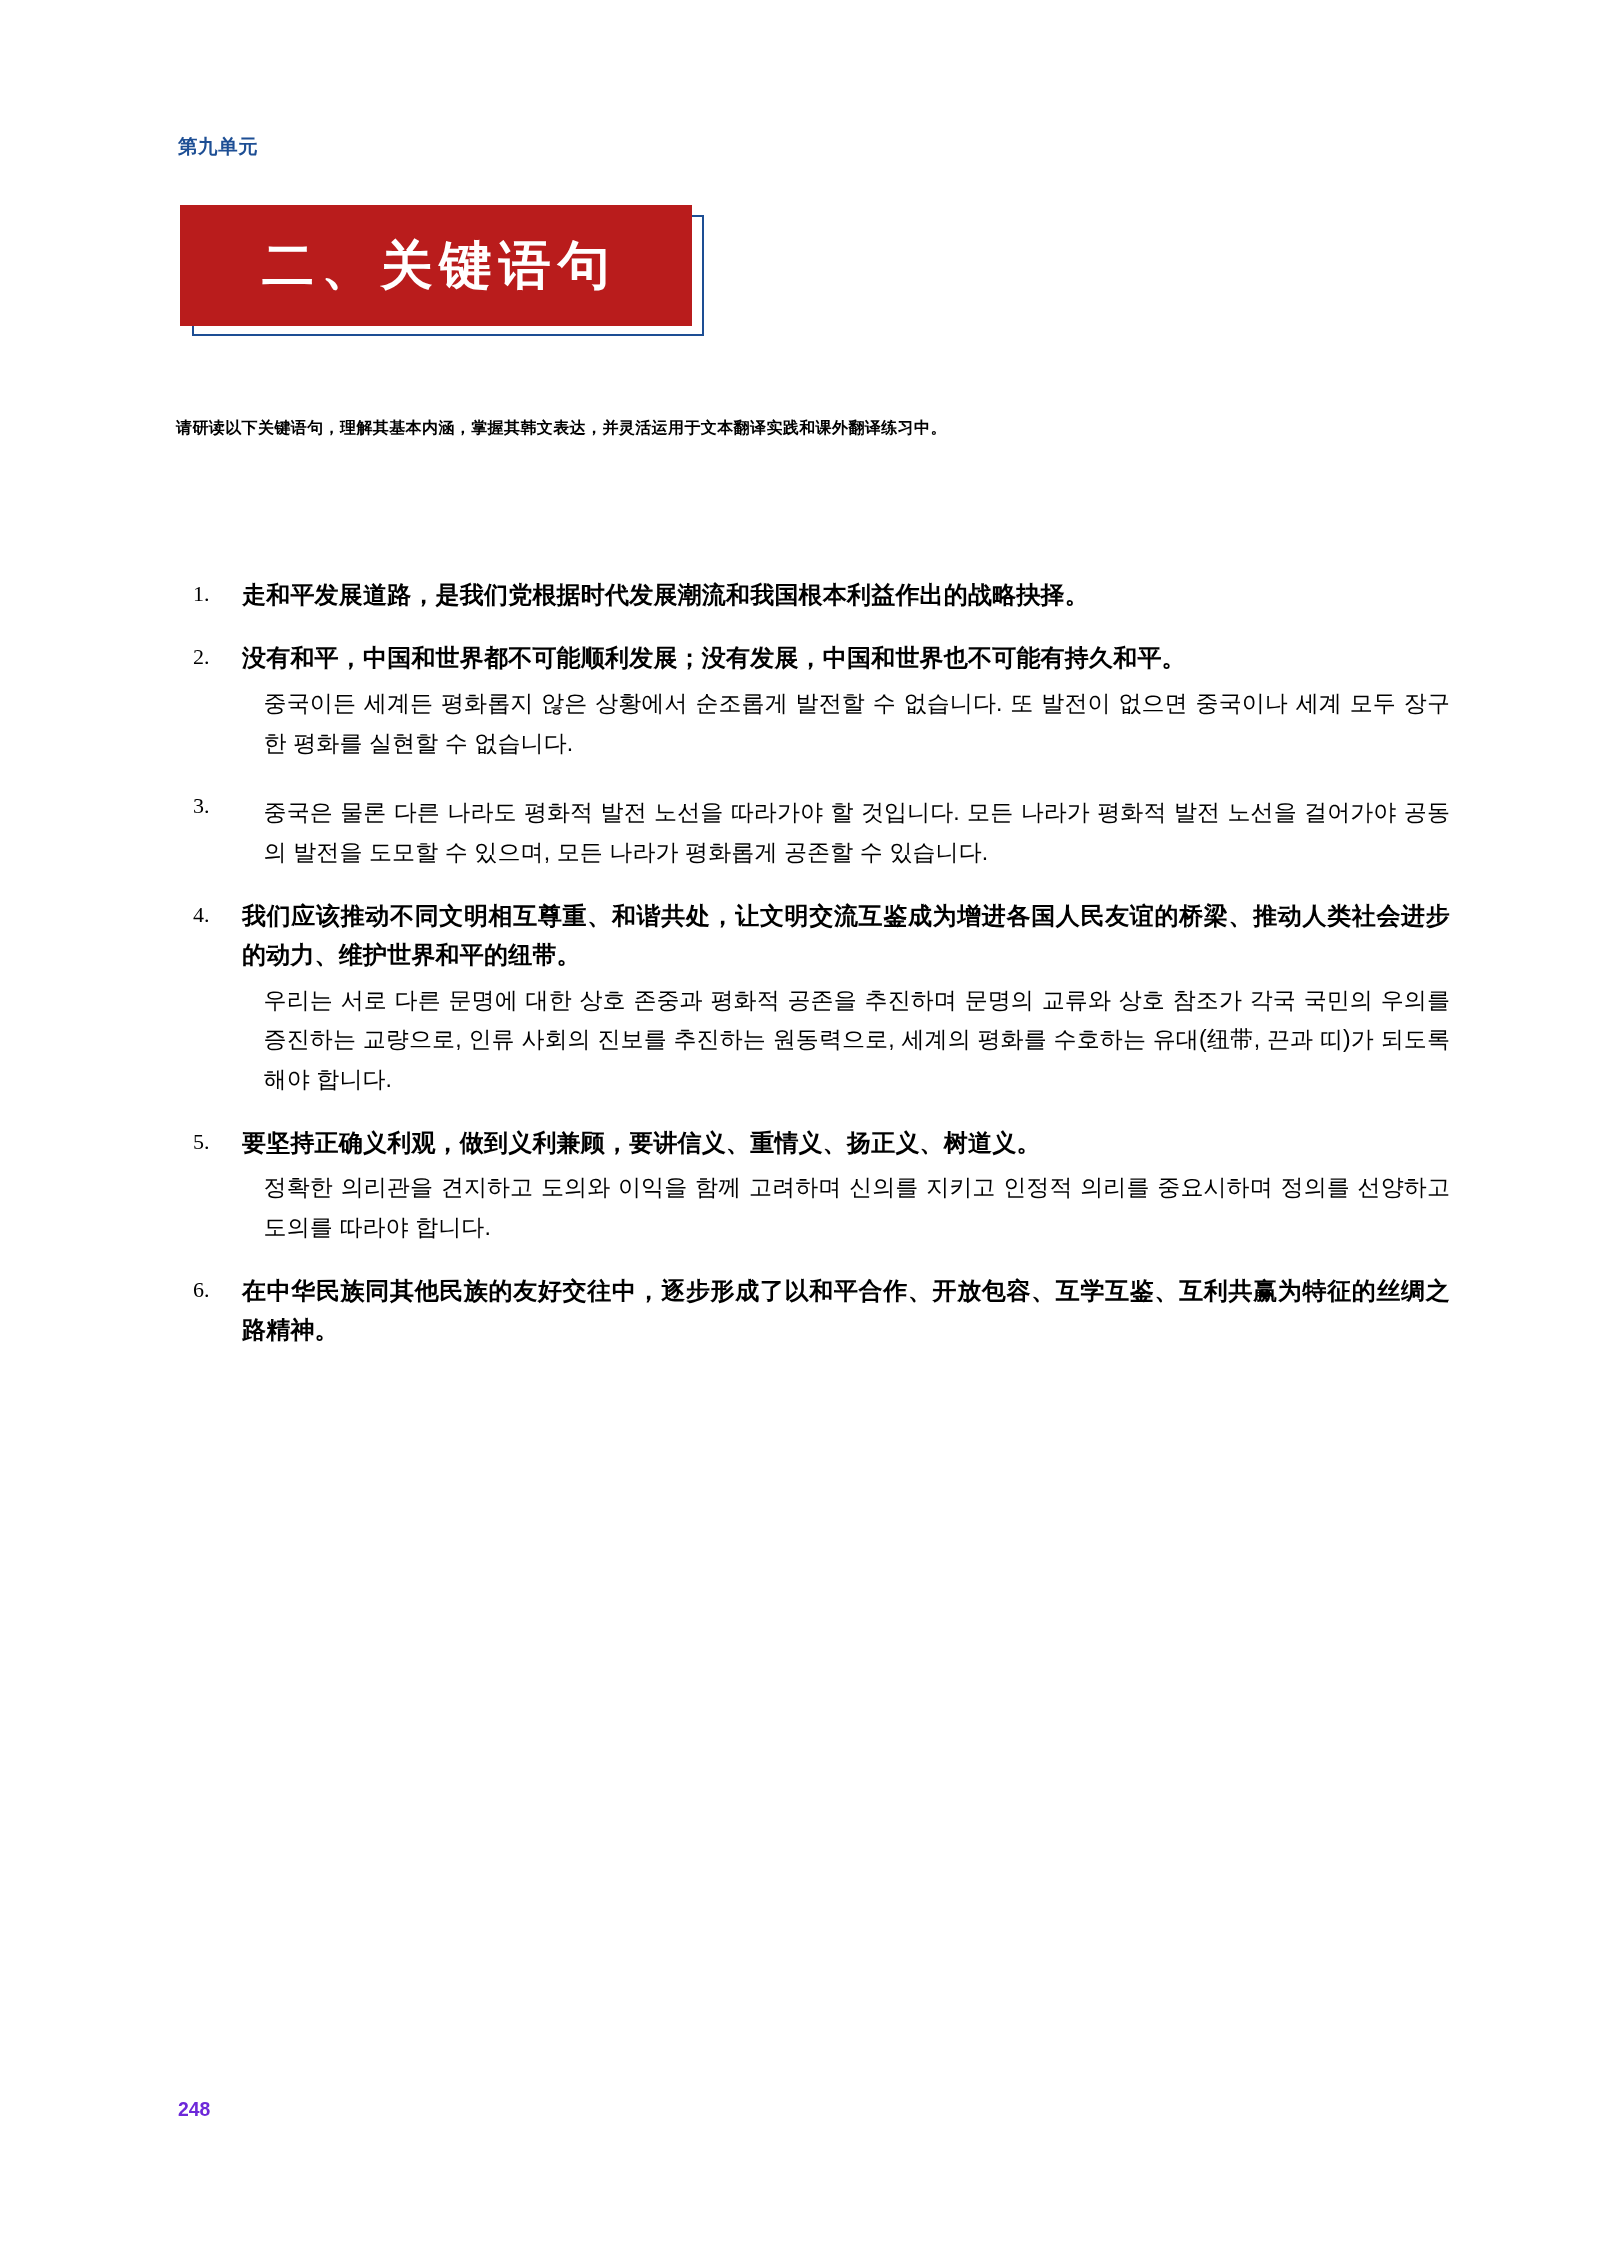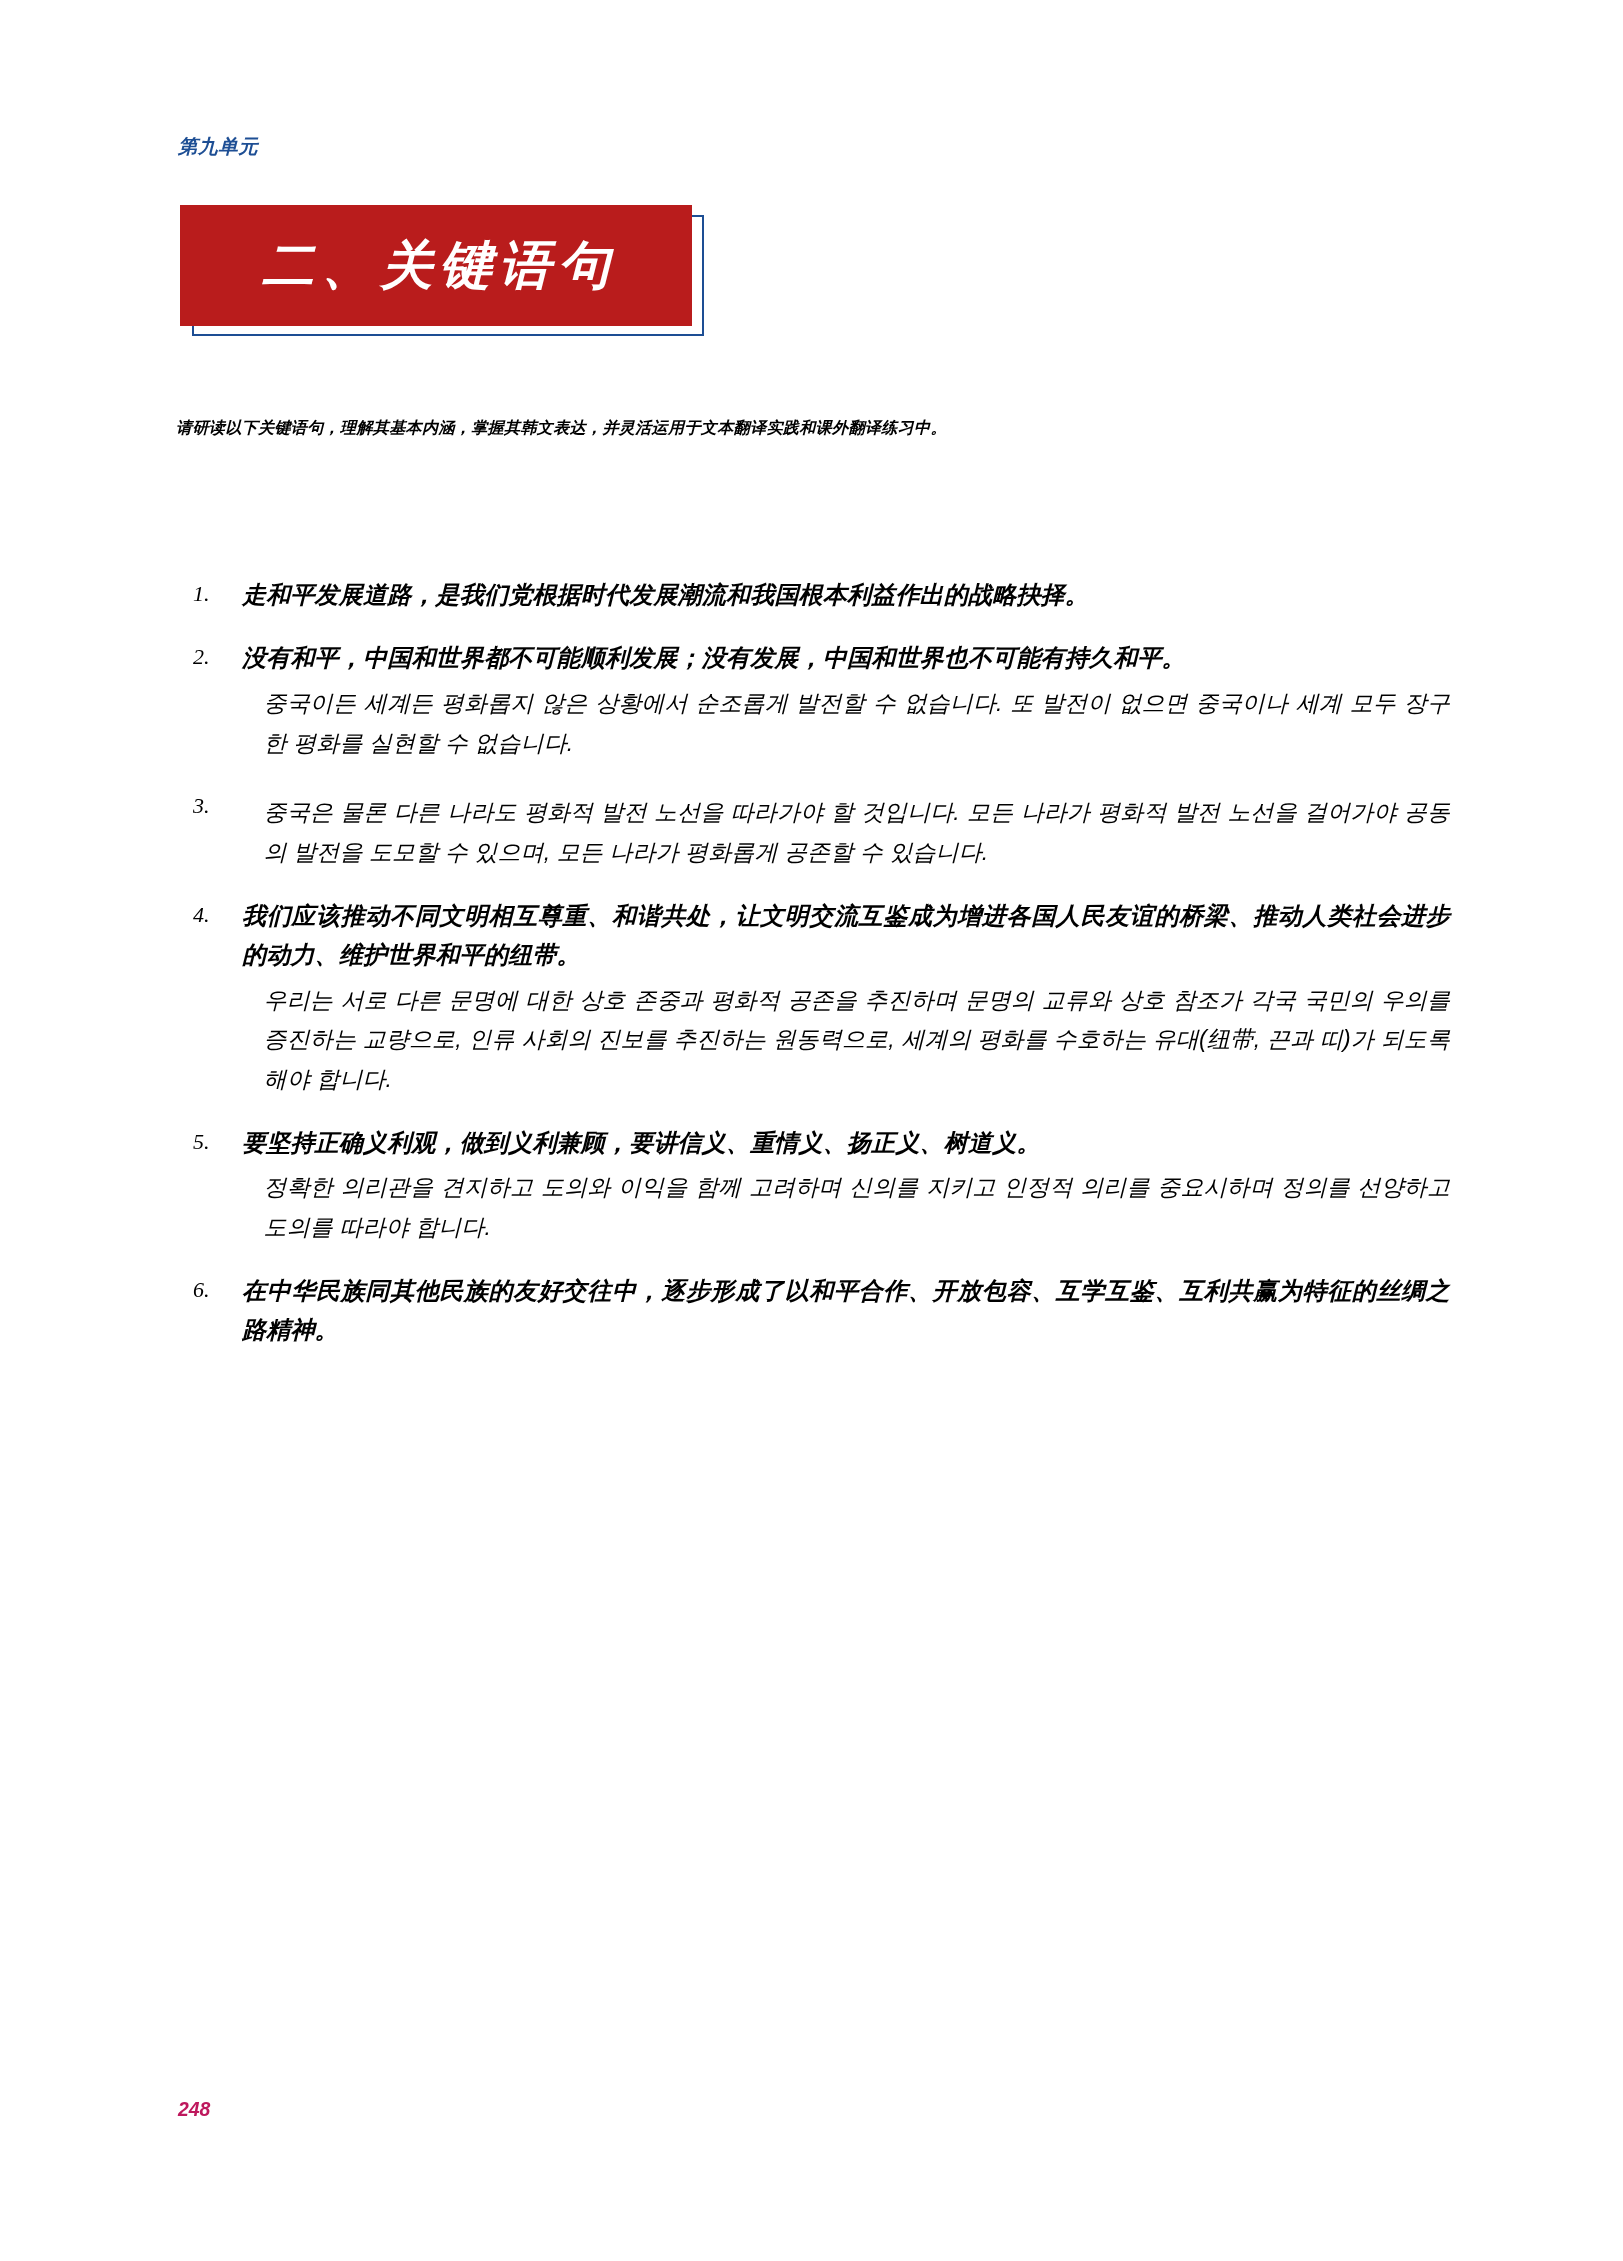--- a/index.html
+++ b/index.html
@@ -15,21 +15,20 @@
     position: relative;
     overflow: hidden;
   }
   .page {
     position: absolute;
     left: 0; top: 0;
     width: 1624px;
     height: 2261px;
     padding: 4px;
     box-sizing: border-box;
-    font-style: italic;
   }
   .unit-label {
     position: absolute;
     left: 178px;
     top: 133px;
     font-family: "Liberation Sans", sans-serif;
     font-weight: bold;
     font-size: 19.4px;
     color: #1d4e94;
     letter-spacing: 0.7px;
@@ -121,21 +120,21 @@
     margin-left: 21.6px;
     letter-spacing: 0.1px;
   }
   .page-number {
     position: absolute;
     left: 178px;
     top: 2098px;
     font-family: "Liberation Sans", sans-serif;
     font-weight: bold;
     font-size: 19.4px;
-    color: #be185d;
+    color: #6d28d9;
   }
 </style>
 </head>
 <body>
 
 <div class="page">
 
   <div class="unit-label">第九单元</div>
 
   <div class="section-title-wrap">

